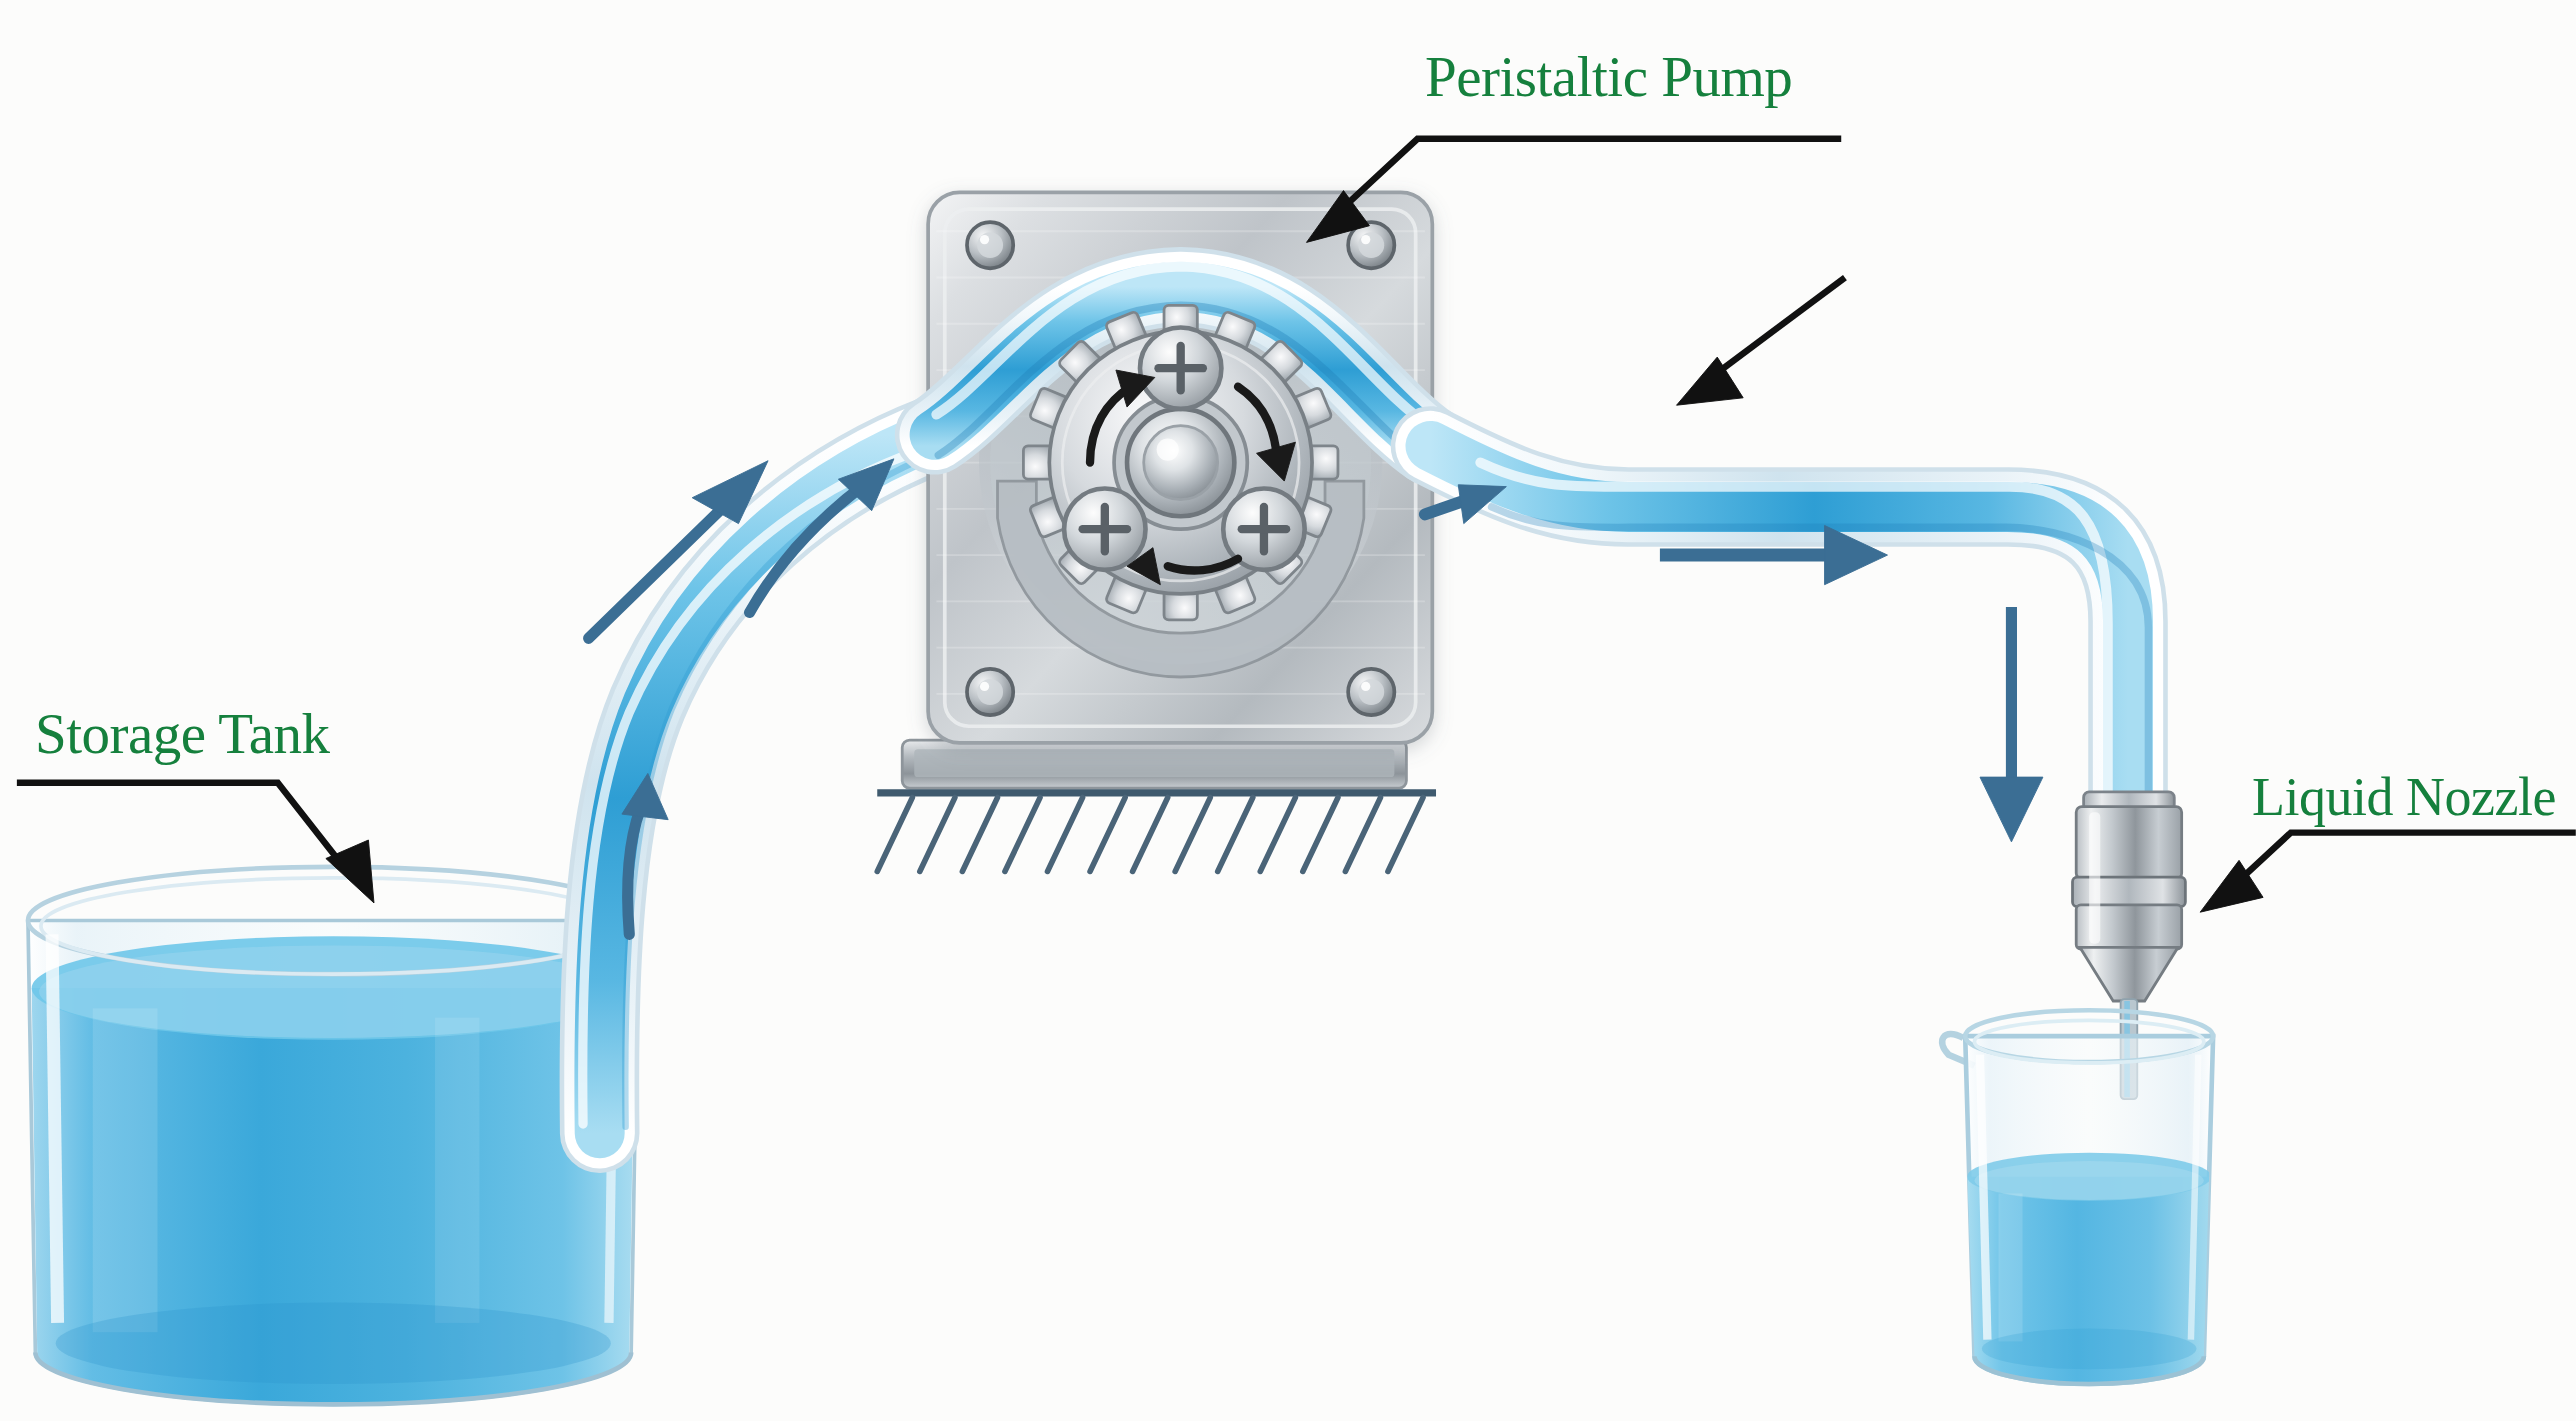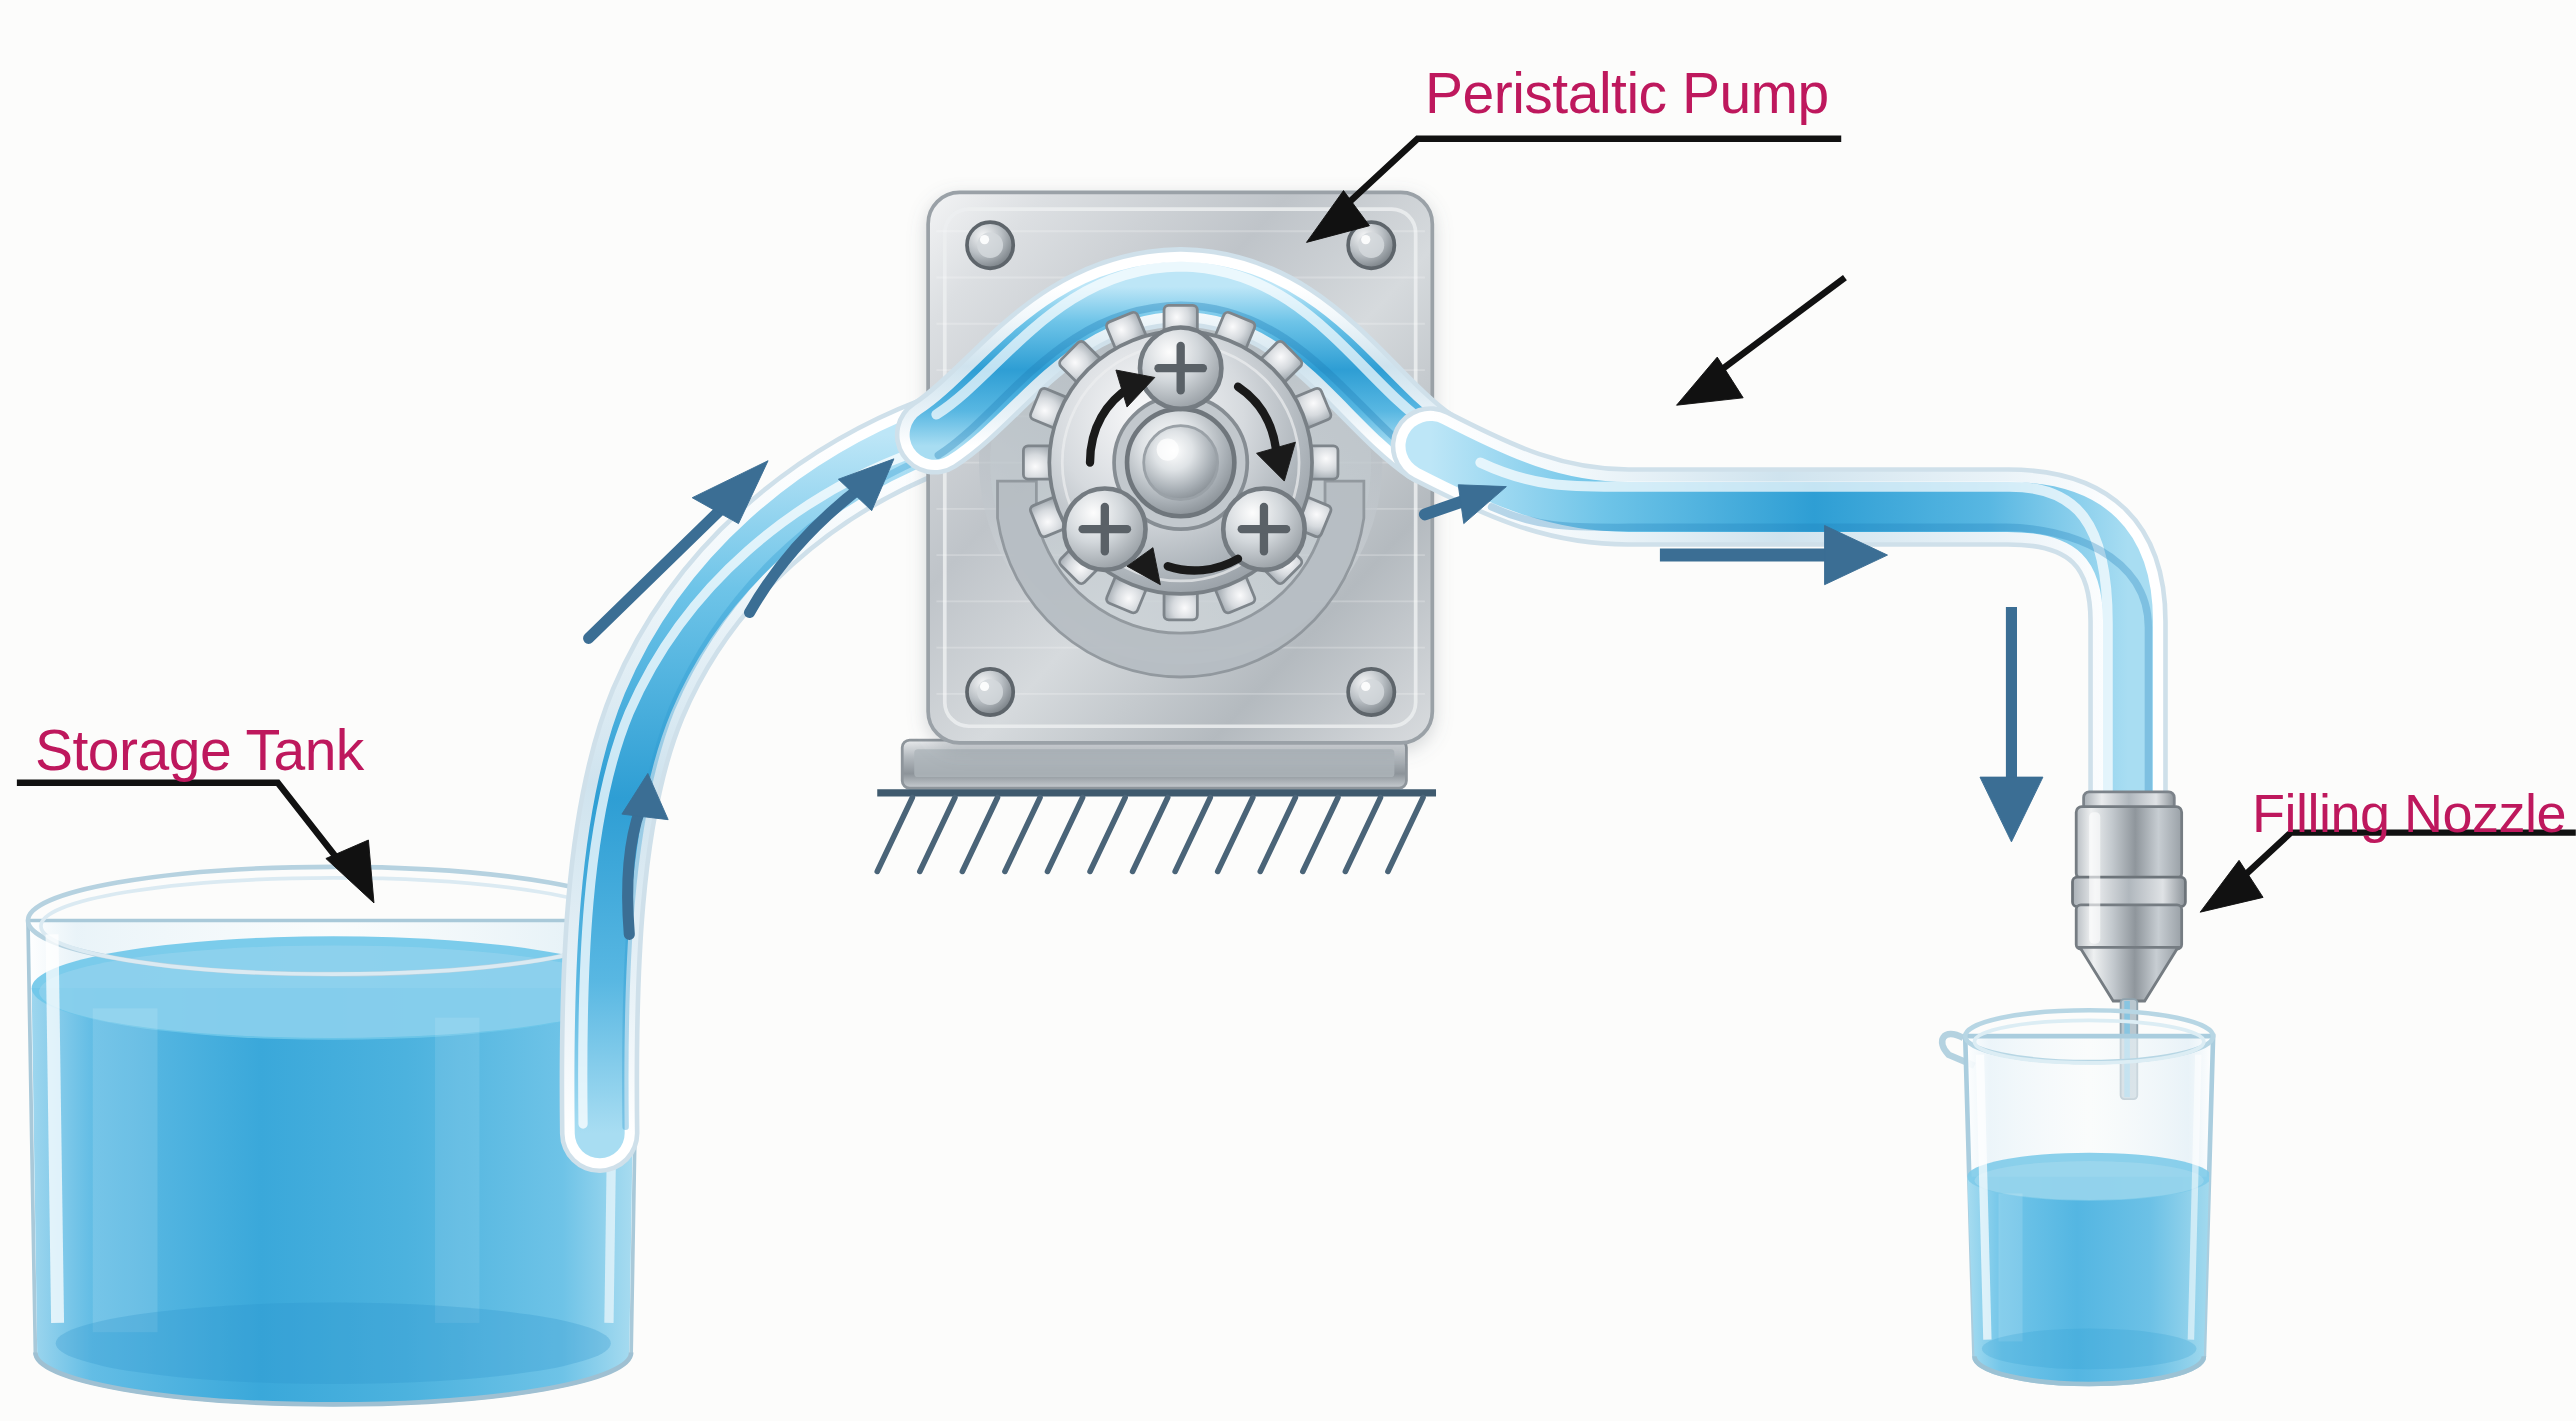--- a/index.html
+++ b/index.html
@@ -7,26 +7,25 @@
     width:2576px;height:1421px;
     background:#fcfcfb;
     font-family:"Liberation Sans", sans-serif;
     overflow:hidden;
     position:relative;
   }
   #stage{position:absolute;inset:0;}
   svg.layer{position:absolute;left:0;top:0;width:2576px;height:1421px;}
   .lbl{
     position:absolute;
-    color:#be185d;
-    font-family:Liberation Sans, sans-serif;
+    color:#15803d;
+    font-family:Liberation Serif, serif;
     font-weight:400;
     white-space:nowrap;
     letter-spacing:-0.5px;
-    margin-top:16px;
   }
   #label-peristaltic-pump{left:1425px;top:44px;font-size:57px;}
   #label-flexible-tube{left:1858px;top:163px;font-size:56px;line-height:1.16;}
   #label-flexible-tube .l2{display:block;}
   #label-storage-tank{left:35px;top:701px;font-size:57px;text-align:center;}
   #label-filling-nozzle{left:2252px;top:766px;font-size:54px;}
 </style>
 </head>
 <body>
 
@@ -497,16 +496,16 @@
   </g>
 </svg>
 
 <div class="lbl" id="label-peristaltic-pump">Peristaltic Pump</div>
 
 <div class="lbl" id="label-flexible-tube">
 </div>
 
 <div class="lbl" id="label-storage-tank">Storage Tank</div>
 
-<div class="lbl" id="label-filling-nozzle">Filling Nozzle</div>
+<div class="lbl" id="label-filling-nozzle">Liquid Nozzle</div>
 
 </div>
 
 
 </body></html>

